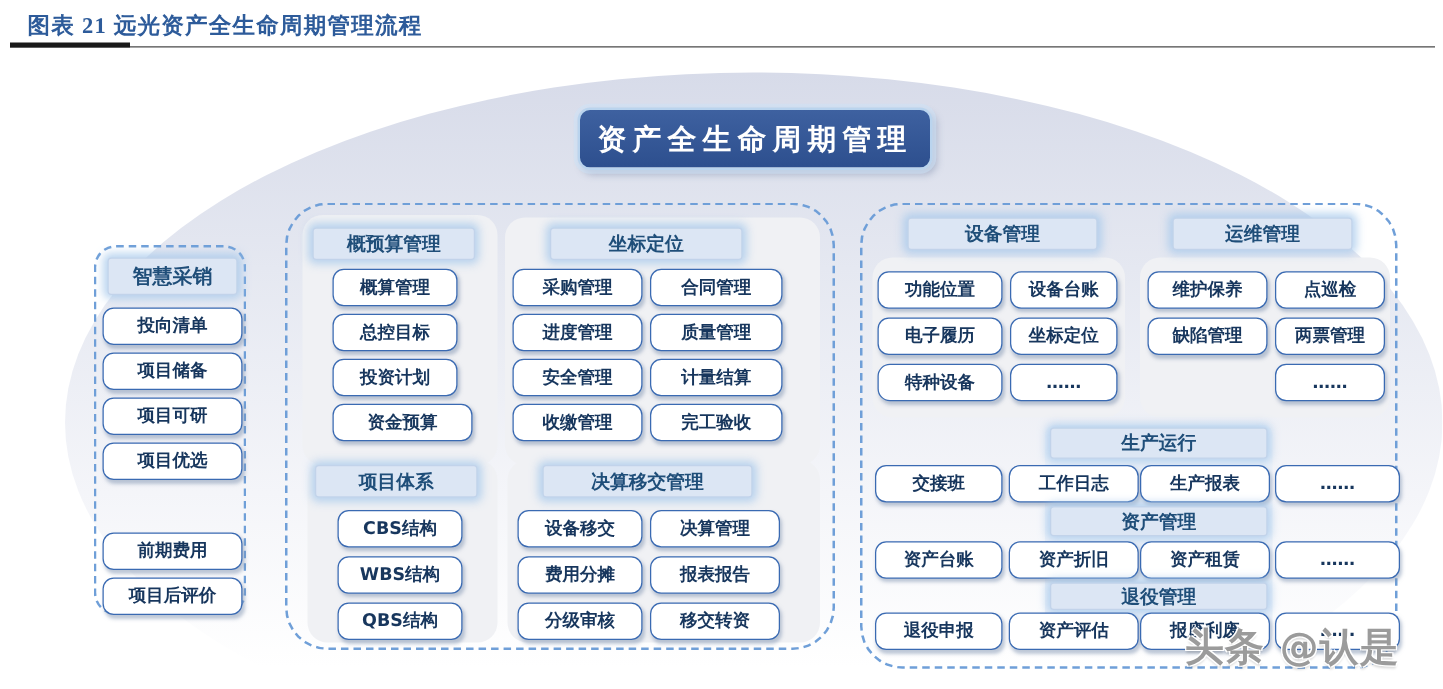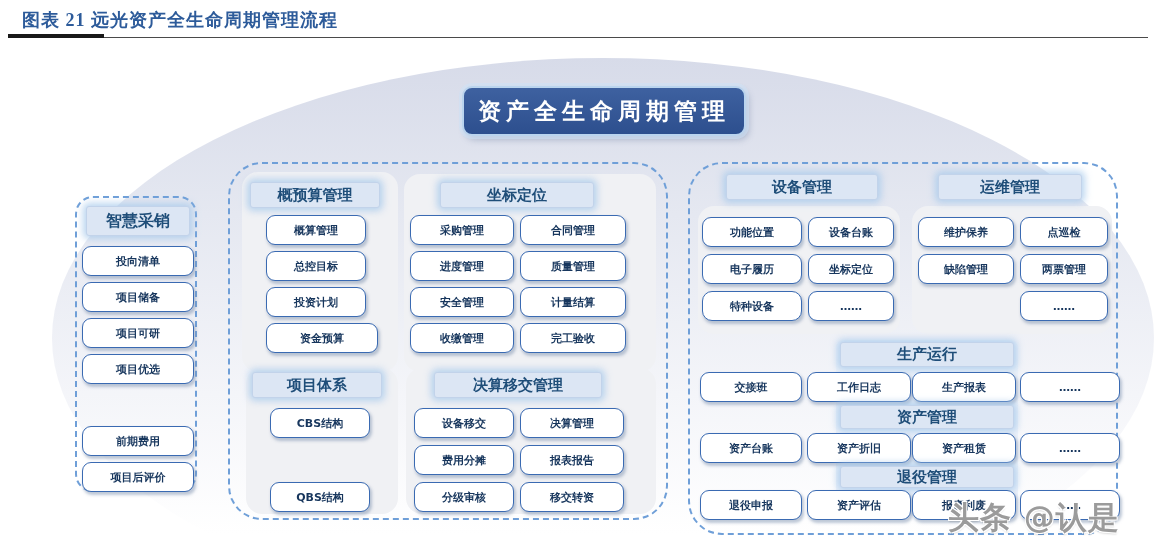--- a/index.html
+++ b/index.html
@@ -27,21 +27,21 @@
   .panel-right { left:688px; top:162px; width:430px; height:373px; border-radius:34px; }
 
   .gpanel { position:absolute; background:#f0f1f4; border-radius:16px; }
   .band   { position:absolute; background:#e7eef8; border-radius:8px; opacity:.7; }
 
   .hdr { position:absolute; background:#dce6f4; border:1px solid #c2d3ea; border-radius:3px;
          color:#1f4e79; font-weight:bold; font-size:15px; white-space:nowrap;
          display:flex; align-items:center; justify-content:center;
          box-shadow:0 0 7px 3px rgba(165,200,235,.75); }
   .box { position:absolute; background:#fff; border:1.5px solid #3a6ab2; border-radius:9px;
-         color:#17365d; font-weight:bold; font-size:11px; white-space:nowrap; overflow:hidden;
+         color:#17365d; font-weight:bold; font-size:14px; white-space:nowrap; overflow:hidden;
          display:flex; align-items:center; justify-content:center;
          box-shadow:1.5px 2.5px 3px rgba(125,145,175,.5); }
 
   .watermark { position:absolute; left:948px; top:497px; font-size:31px; font-weight:bold;
                color:#9b9b9b; letter-spacing:1px; z-index:9;
                text-shadow:-1px -1px 0 #fff, 1px -1px 0 #fff, -1px 1px 0 #fff, 1px 1px 0 #fff, 0 2px 2px rgba(0,0,0,.15); }
 </style>
 </head>
 <body>
 
@@ -82,20 +82,21 @@
     <div class="box" style="left:180px;top:87px;width:104px;height:30px;">进度管理</div>
     <div class="box" style="left:180px;top:123px;width:104px;height:30px;">安全管理</div>
     <div class="box" style="left:180px;top:159px;width:104px;height:30px;">收缴管理</div>
     <div class="box" style="left:290px;top:51px;width:106px;height:30px;">合同管理</div>
     <div class="box" style="left:290px;top:87px;width:106px;height:30px;">质量管理</div>
     <div class="box" style="left:290px;top:123px;width:106px;height:30px;">计量结算</div>
     <div class="box" style="left:290px;top:159px;width:106px;height:30px;">完工验收</div>
 
     <div class="hdr" style="left:22px;top:208px;width:130px;height:26px;">项目体系</div>
     <div class="box" style="left:40px;top:244px;width:100px;height:30px;">CBS结构</div>
+    <div class="box" style="left:40px;top:281px;width:100px;height:30px;">WBS结构</div>
     <div class="box" style="left:40px;top:318px;width:100px;height:30px;">QBS结构</div>
 
     <div class="hdr" style="left:204px;top:208px;width:168px;height:26px;">决算移交管理</div>
     <div class="box" style="left:184px;top:244px;width:100px;height:30px;">设备移交</div>
     <div class="box" style="left:184px;top:281px;width:100px;height:30px;">费用分摊</div>
     <div class="box" style="left:184px;top:318px;width:100px;height:30px;">分级审核</div>
     <div class="box" style="left:290px;top:244px;width:104px;height:30px;">决算管理</div>
     <div class="box" style="left:290px;top:281px;width:104px;height:30px;">报表报告</div>
     <div class="box" style="left:290px;top:318px;width:104px;height:30px;">移交转资</div>
   </div>

